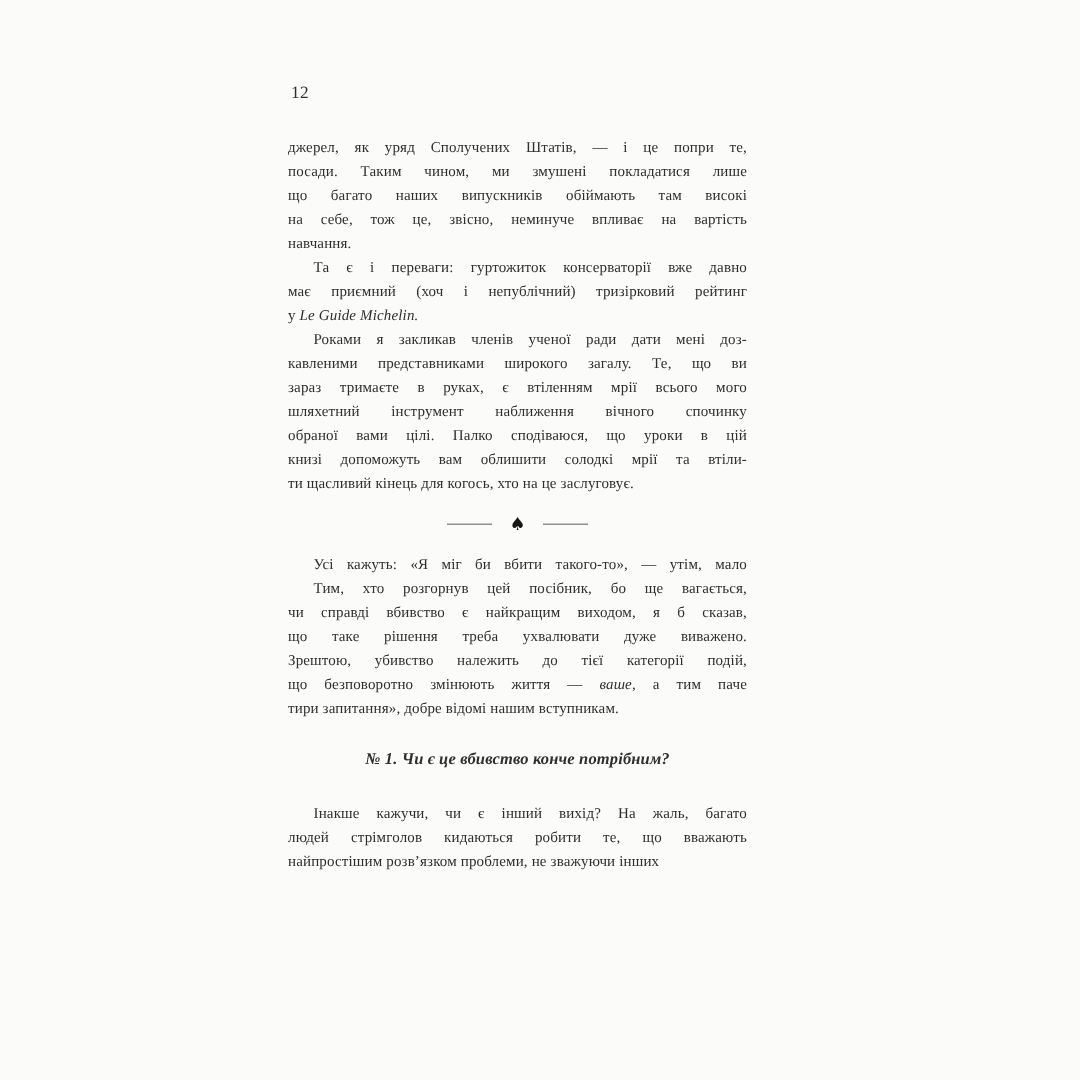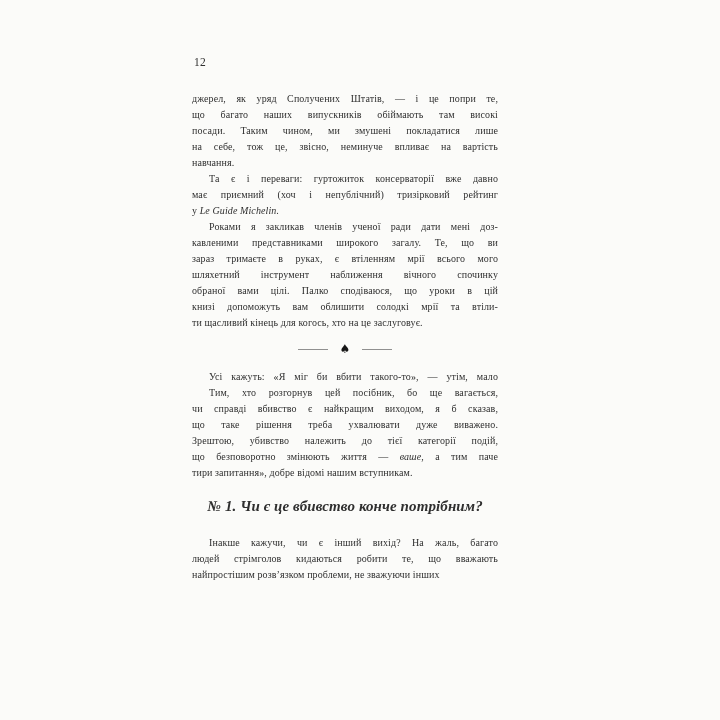--- a/index.html
+++ b/index.html
@@ -42,34 +42,34 @@
   }
   .divider .rule { width: 30px; height: 1px; background: #909090; }
   .divider .spade {
     font-family: "DejaVu Sans", sans-serif;
     font-size: 12px; line-height: 1; color: #161616;
   }
   .heading { margin: 16px 0 20px; }
   .heading .ln {
     text-align: center; text-align-last: center;
     font-style: italic; font-weight: 600;
-    font-size: 15px; line-height: 18px;
+    font-size: 11px; line-height: 18px;
     white-space: nowrap;
   }
 </style>
 </head>
 <body style="background: rgb(251, 251, 249); color: rgb(47, 47, 47);">
 
 <div class="content">
   <div class="page-number">12</div>
   <div id="blocks-root">
       <div class="para">
         <div class="ln"><span>джерел, як уряд Сполучених Штатів, — і це попри те,</span></div>
+        <div class="ln"><span>посади. Таким чином, ми змушені покладатися лише</span></div>
         <div class="ln"><span>що багато наших випускників обіймають там високі</span></div>
-        <div class="ln"><span>посади. Таким чином, ми змушені покладатися лише</span></div>
         <div class="ln"><span>на себе, тож це, звісно, неминуче впливає на вартість</span></div>
         <div class="ln last"><span>навчання.</span></div>
       </div>
       <div class="para">
         <div class="ln ind"><span>Та є і переваги: гуртожиток консерваторії вже давно</span></div>
         <div class="ln"><span>має приємний (хоч і непублічний) тризірковий рейтинг</span></div>
         <div class="ln last"><span>у </span><span class="it">Le Guide Michelin.</span></div>
       </div>
       <div class="para">
         <div class="ln ind"><span>Роками я закликав членів ученої ради дати мені доз-</span></div>

